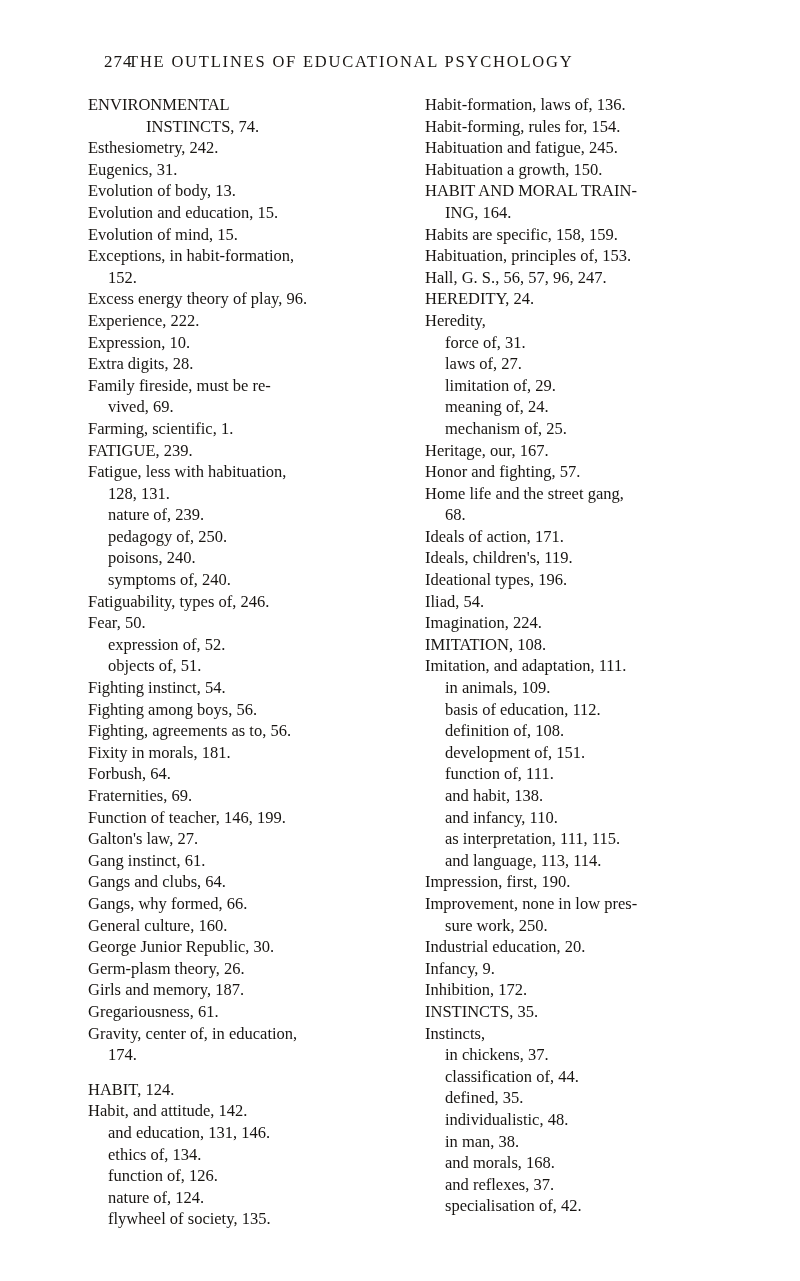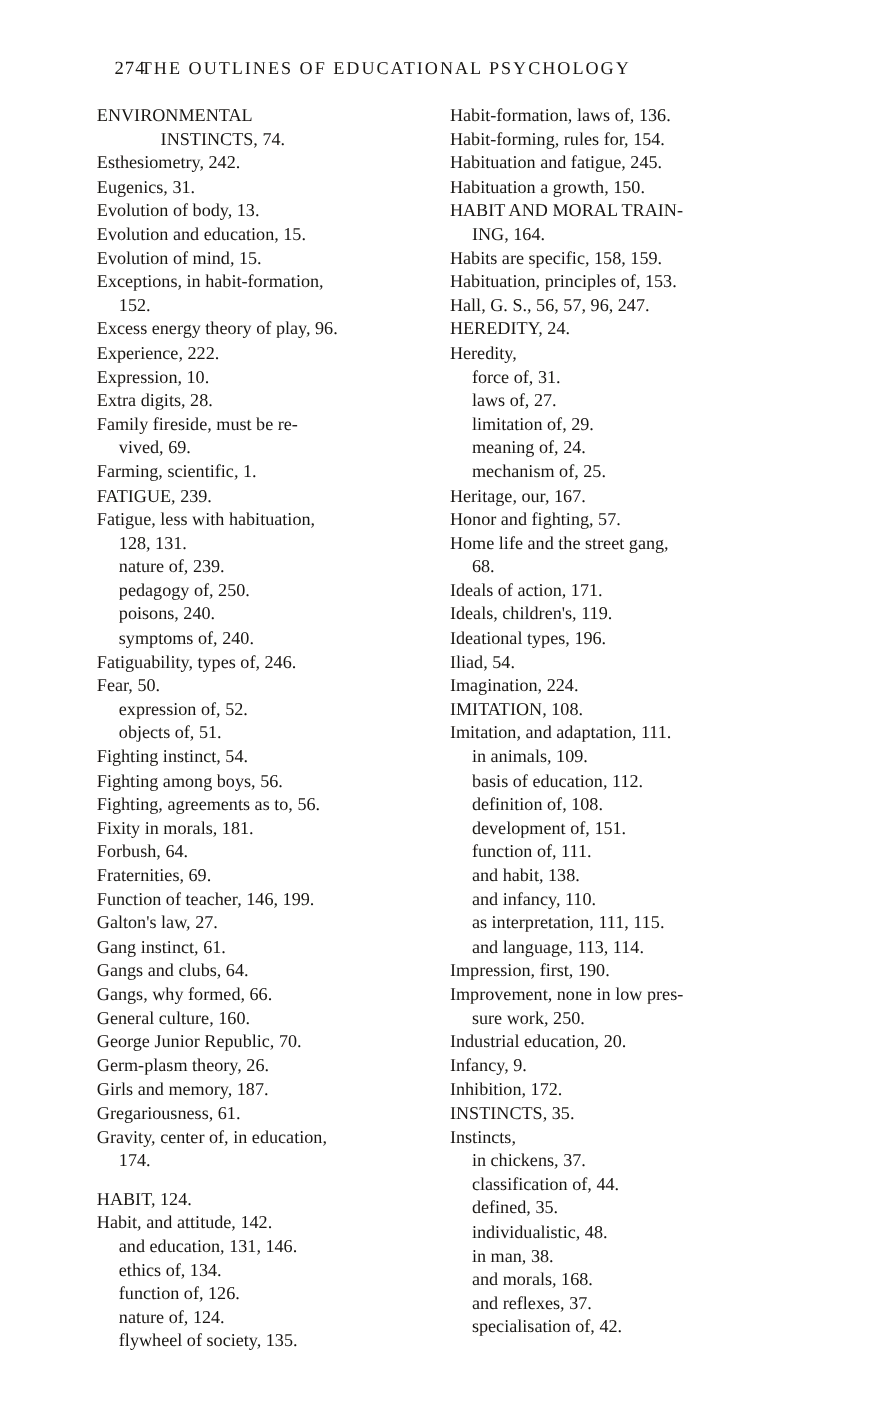--- a/index.html
+++ b/index.html
@@ -35,21 +35,21 @@
   }
   .running-title {
     text-align: left;
     font-size: 16.5px;
     letter-spacing: 1.8px;
     white-space: nowrap;
     padding-left: 40px;
   }
   .columns {
     display: flex;
-    gap: 0;
+    gap: 16px;
   }
   .col {
     width: 321px;
     font-size: 16.5px;
     line-height: 21.6px;
   }
   .index-line {
     white-space: nowrap;
     overflow: hidden;
   }
@@ -102,21 +102,21 @@
         <div class="index-line indent-0">Fighting, agreements as to, 56.</div>
         <div class="index-line indent-0">Fixity in morals, 181.</div>
         <div class="index-line indent-0">Forbush, 64.</div>
         <div class="index-line indent-0">Fraternities, 69.</div>
         <div class="index-line indent-0">Function of teacher, 146, 199.</div>
         <div class="index-line indent-0">Galton's law, 27.</div>
         <div class="index-line indent-0">Gang instinct, 61.</div>
         <div class="index-line indent-0">Gangs and clubs, 64.</div>
         <div class="index-line indent-0">Gangs, why formed, 66.</div>
         <div class="index-line indent-0">General culture, 160.</div>
-        <div class="index-line indent-0">George Junior Republic, 70.</div>
+        <div class="index-line indent-0">George Junior Republic, 30.</div>
         <div class="index-line indent-0">Germ-plasm theory, 26.</div>
         <div class="index-line indent-0">Girls and memory, 187.</div>
         <div class="index-line indent-0">Gregariousness, 61.</div>
         <div class="index-line indent-0">Gravity, center of, in education,</div>
         <div class="index-line indent-1">174.</div>
         <div class="index-line indent-0 spacer"></div>
         <div class="index-line indent-0">HABIT, 124.</div>
         <div class="index-line indent-0">Habit, and attitude, 142.</div>
         <div class="index-line indent-1">and education, 131, 146.</div>
         <div class="index-line indent-1">ethics of, 134.</div>

